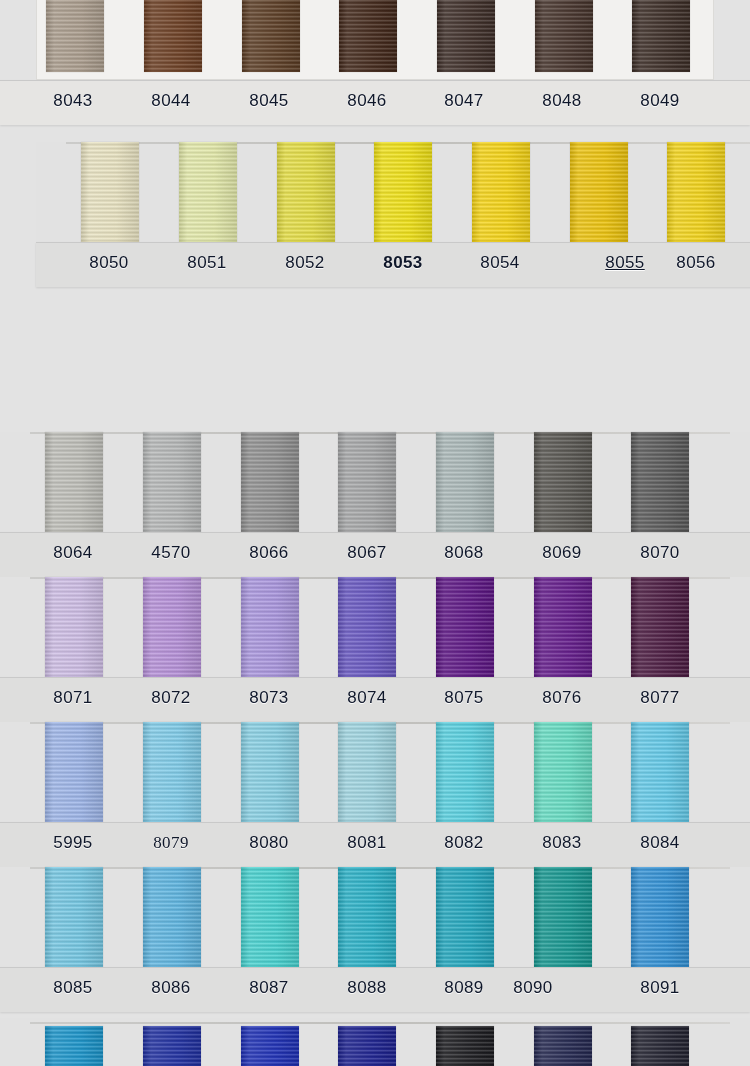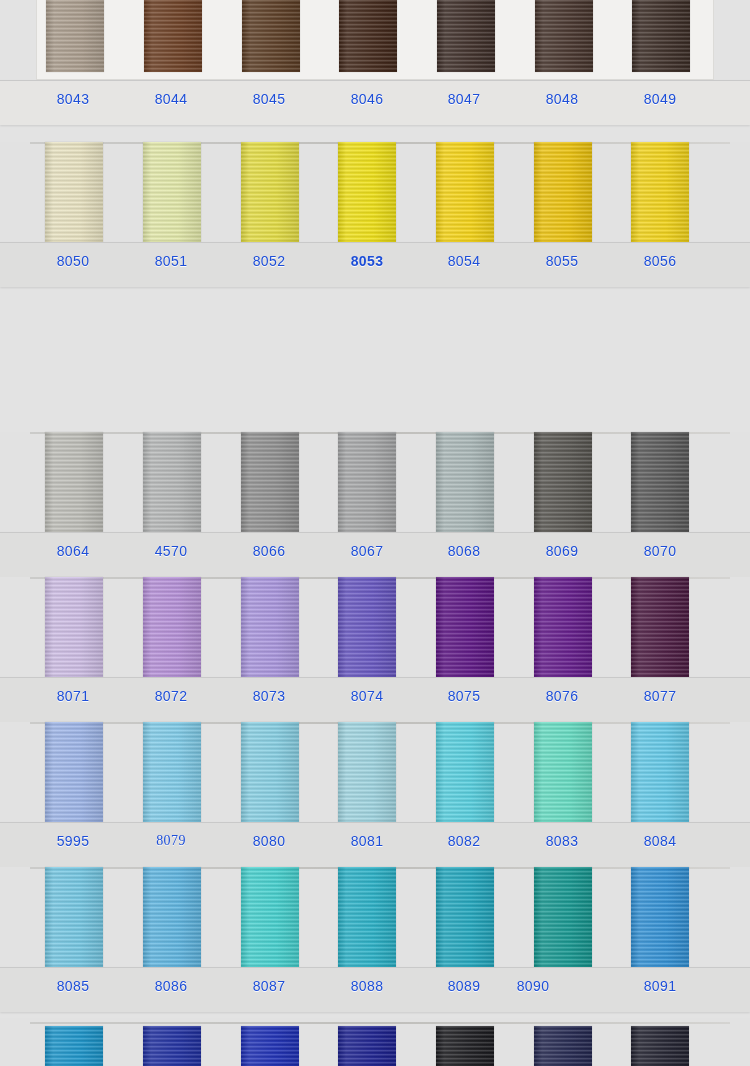--- a/index.html
+++ b/index.html
@@ -74,22 +74,22 @@
     box-shadow: 0 1px 2px rgba(0,0,0,0.10);
   }
   .label-band.top-card {
     background: #e6e5e3;
   }
   .code {
     position: absolute;
     top: 10px;
     width: 70px;
     text-align: center;
-    font-size: 14px;
-    color: #1d4ed8;
+    font-size: 17px;
+    color: #0f172a;
     letter-spacing: 0.4px;
     text-shadow: 0 1px 0 rgba(255,255,255,0.9);
   }
 
   
   #top-frame {
     position: absolute;
     left: 36px;
     top: -4px;
     width: 678px;
@@ -143,38 +143,38 @@
     </div>
     <div class="label-band top-card" style="position: absolute; top: 80px;">
       <div class="code" style="left: 38px;">8043</div>
       <div class="code" style="left: 136px;">8044</div>
       <div class="code" style="left: 234px;">8045</div>
       <div class="code" style="left: 332px;">8046</div>
       <div class="code" style="left: 429px;">8047</div>
       <div class="code" style="left: 527px;">8048</div>
       <div class="code" style="left: 625px;">8049</div>
     </div>
-    <div class="row" style="top: 142px;">
+    <div class="row" style="top: 142px; padding-left: 36px;">
       <div class="swatch-band">
         <div class="edge-line" style="top: 0px;"></div>
         <div class="swatch" title="8050" style="left: 45px; background: rgb(232, 226, 192);"></div>
         <div class="swatch" title="8051" style="left: 143px; background: rgb(226, 232, 168);"></div>
         <div class="swatch" title="8052" style="left: 241px; background: rgb(227, 220, 65);"></div>
         <div class="swatch" title="8053" style="left: 338px; background: rgb(239, 224, 19);"></div>
         <div class="swatch" title="8054" style="left: 436px; background: rgb(245, 211, 18);"></div>
         <div class="swatch" title="8055" style="left: 534px; background: rgb(236, 194, 10);"></div>
         <div class="swatch" title="8056" style="left: 631px; background: rgb(242, 211, 22);"></div>
       </div>
       <div class="label-band">
         <div class="code" style="left: 38px;">8050</div>
         <div class="code" style="left: 136px;">8051</div>
         <div class="code" style="left: 234px;">8052</div>
         <div class="code" style="left: 332px; font-weight: bold;">8053</div>
         <div class="code" style="left: 429px;">8054</div>
-        <div class="code" style="left: 527px;">8055</div>
+        <div class="code" style="left: 554px; text-decoration: underline;">8055</div>
         <div class="code" style="left: 625px;">8056</div>
       </div>
     </div>
     <div class="row" style="top: 432px;">
       <div class="swatch-band">
         <div class="edge-line" style="top: 0px;"></div>
         <div class="swatch" title="8064" style="left: 45px; background: rgb(189, 189, 183);"></div>
         <div class="swatch" title="8065" style="left: 143px; background: rgb(180, 182, 182);"></div>
         <div class="swatch" title="8066" style="left: 241px; background: rgb(142, 142, 142);"></div>
         <div class="swatch" title="8067" style="left: 338px; background: rgb(164, 165, 166);"></div>

